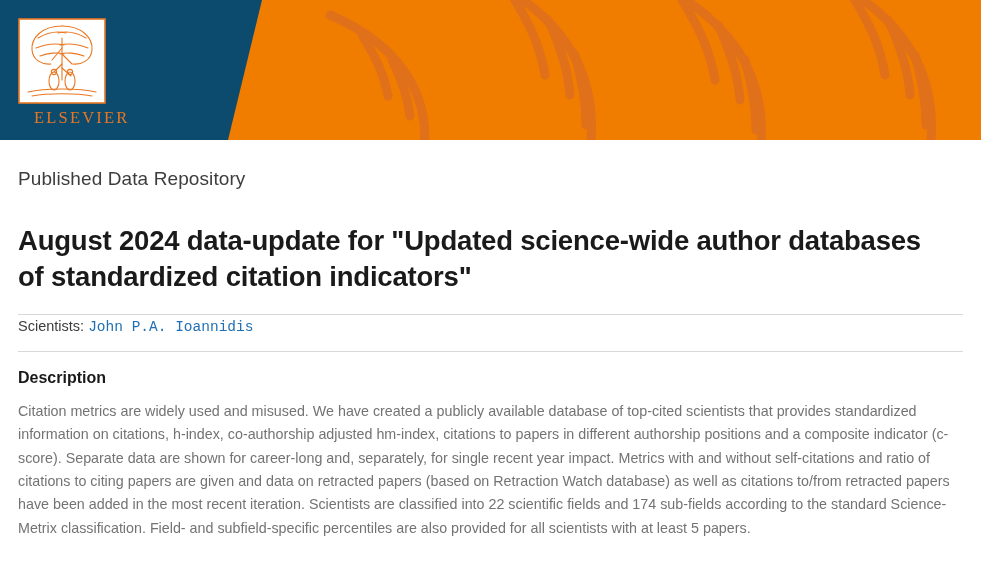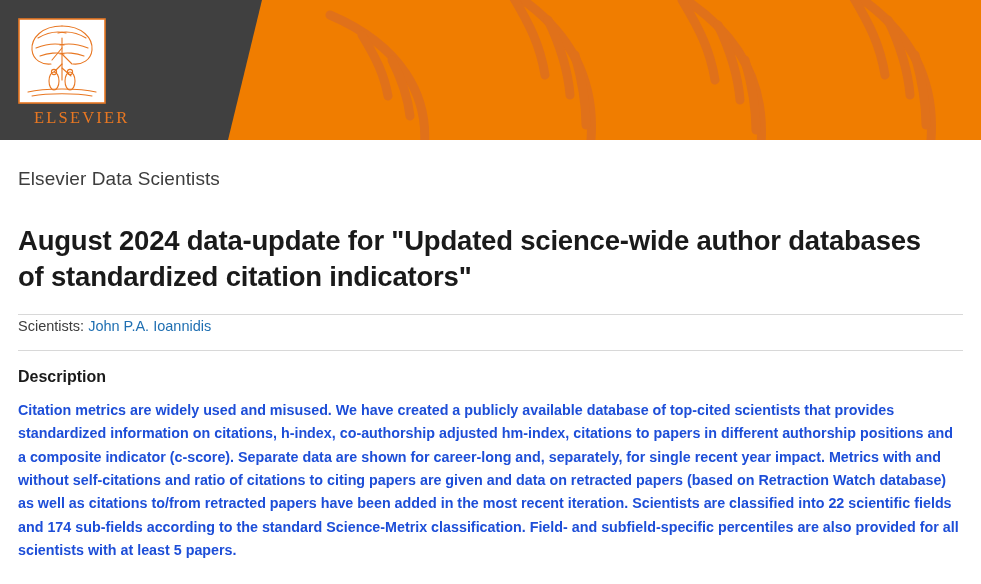--- a/index.html
+++ b/index.html
@@ -20,21 +20,21 @@
     height: 584px;
     background: #ffffff;
   }
 
   
   .banner {
     position: relative;
     width: 981px;
     height: 140px;
     overflow: hidden;
-    background: #404040;
+    background: #0c4a6e;
   }
 
   .banner-orange {
     position: absolute;
     top: 0;
     left: 0;
     width: 981px;
     height: 140px;
     background: #f07d00;
     
@@ -115,43 +115,43 @@
     font-size: 14.5px;
     color: #3d3d3d;
     line-height: 1.5;
     margin-top: 1px;
   }
 
   .contributor-link {
     color: #1f6fb2;
     text-decoration: none;
     cursor: pointer;
+    font-family: Liberation Mono, monospace;
   }
 
   .section-rule {
     margin-top: 12px;
     border-top: 1px solid #d8d8d8;
     width: 945px;
   }
 
   .section-heading {
     margin-top: 17px;
     font-size: 16px;
     font-weight: bold;
     color: #1a1a1a;
   }
 
   .description {
     margin-top: 3px;
     font-size: 14.3px;
     line-height: 1.63;
-    color: #1d4ed8;
+    color: #737373;
     width: 945px;
     text-align: left;
-    font-weight: bold;
   }
 </style>
 </head>
 <body>
 
 <div class="page">
 
   <div class="banner">
     <div class="banner-orange"></div>
     <svg class="banner-leaves" width="981" height="140" viewBox="0 0 981 140" xmlns="http://www.w3.org/2000/svg">
@@ -206,21 +206,21 @@
           <path d="M10 74 C 26 70, 62 70, 78 74"></path>
           <path d="M14 78 C 30 75, 58 75, 74 78"></path>
         </g>
       </svg>
       <div class="logo-word">ELSEVIER</div>
     </div>
   </div>
 
   <div class="body">
 
-    <div class="repo-label">Elsevier Data Scientists</div>
+    <div class="repo-label">Published Data Repository</div>
 
     <h1 class="doc-title">August 2024 data-update for "Updated science-wide author databases of standardized citation indicators"</h1>
 
     <div class="meta-rule"></div>
 
 
     <div class="contributor-line">
       <span>Scientists:</span>
       <a class="contributor-link" href="#">John P.A. Ioannidis</a>
     </div>

